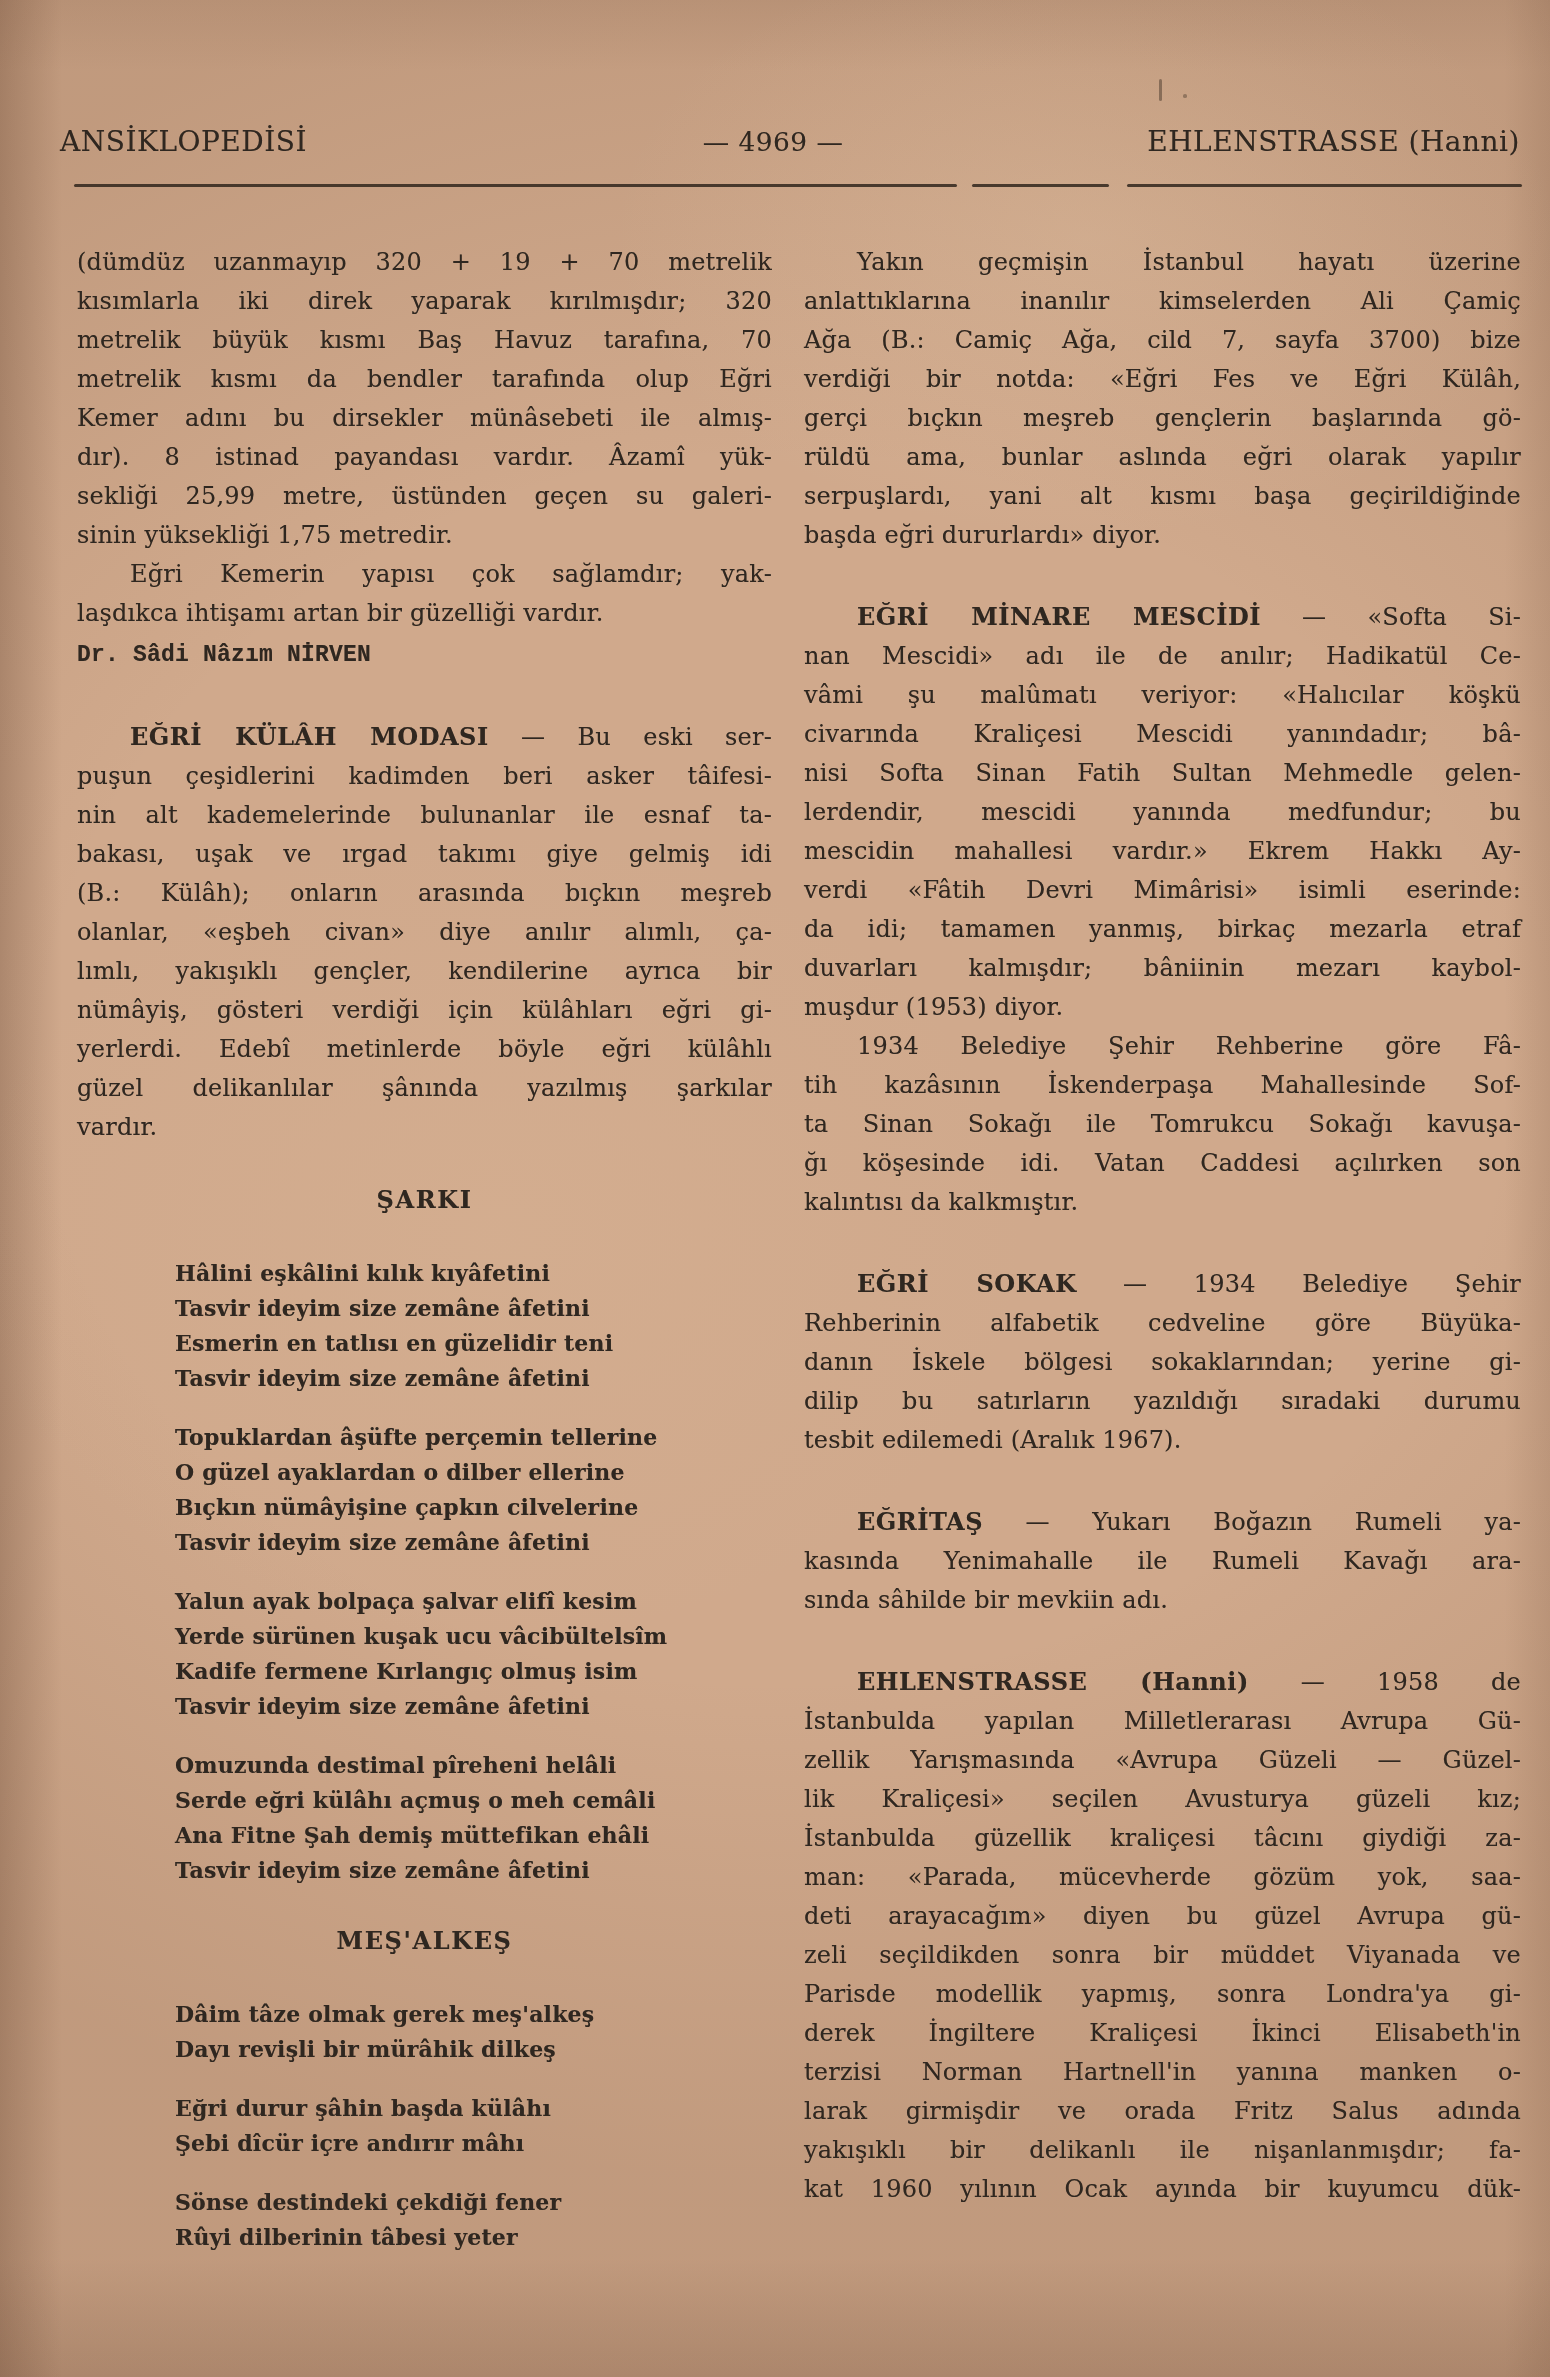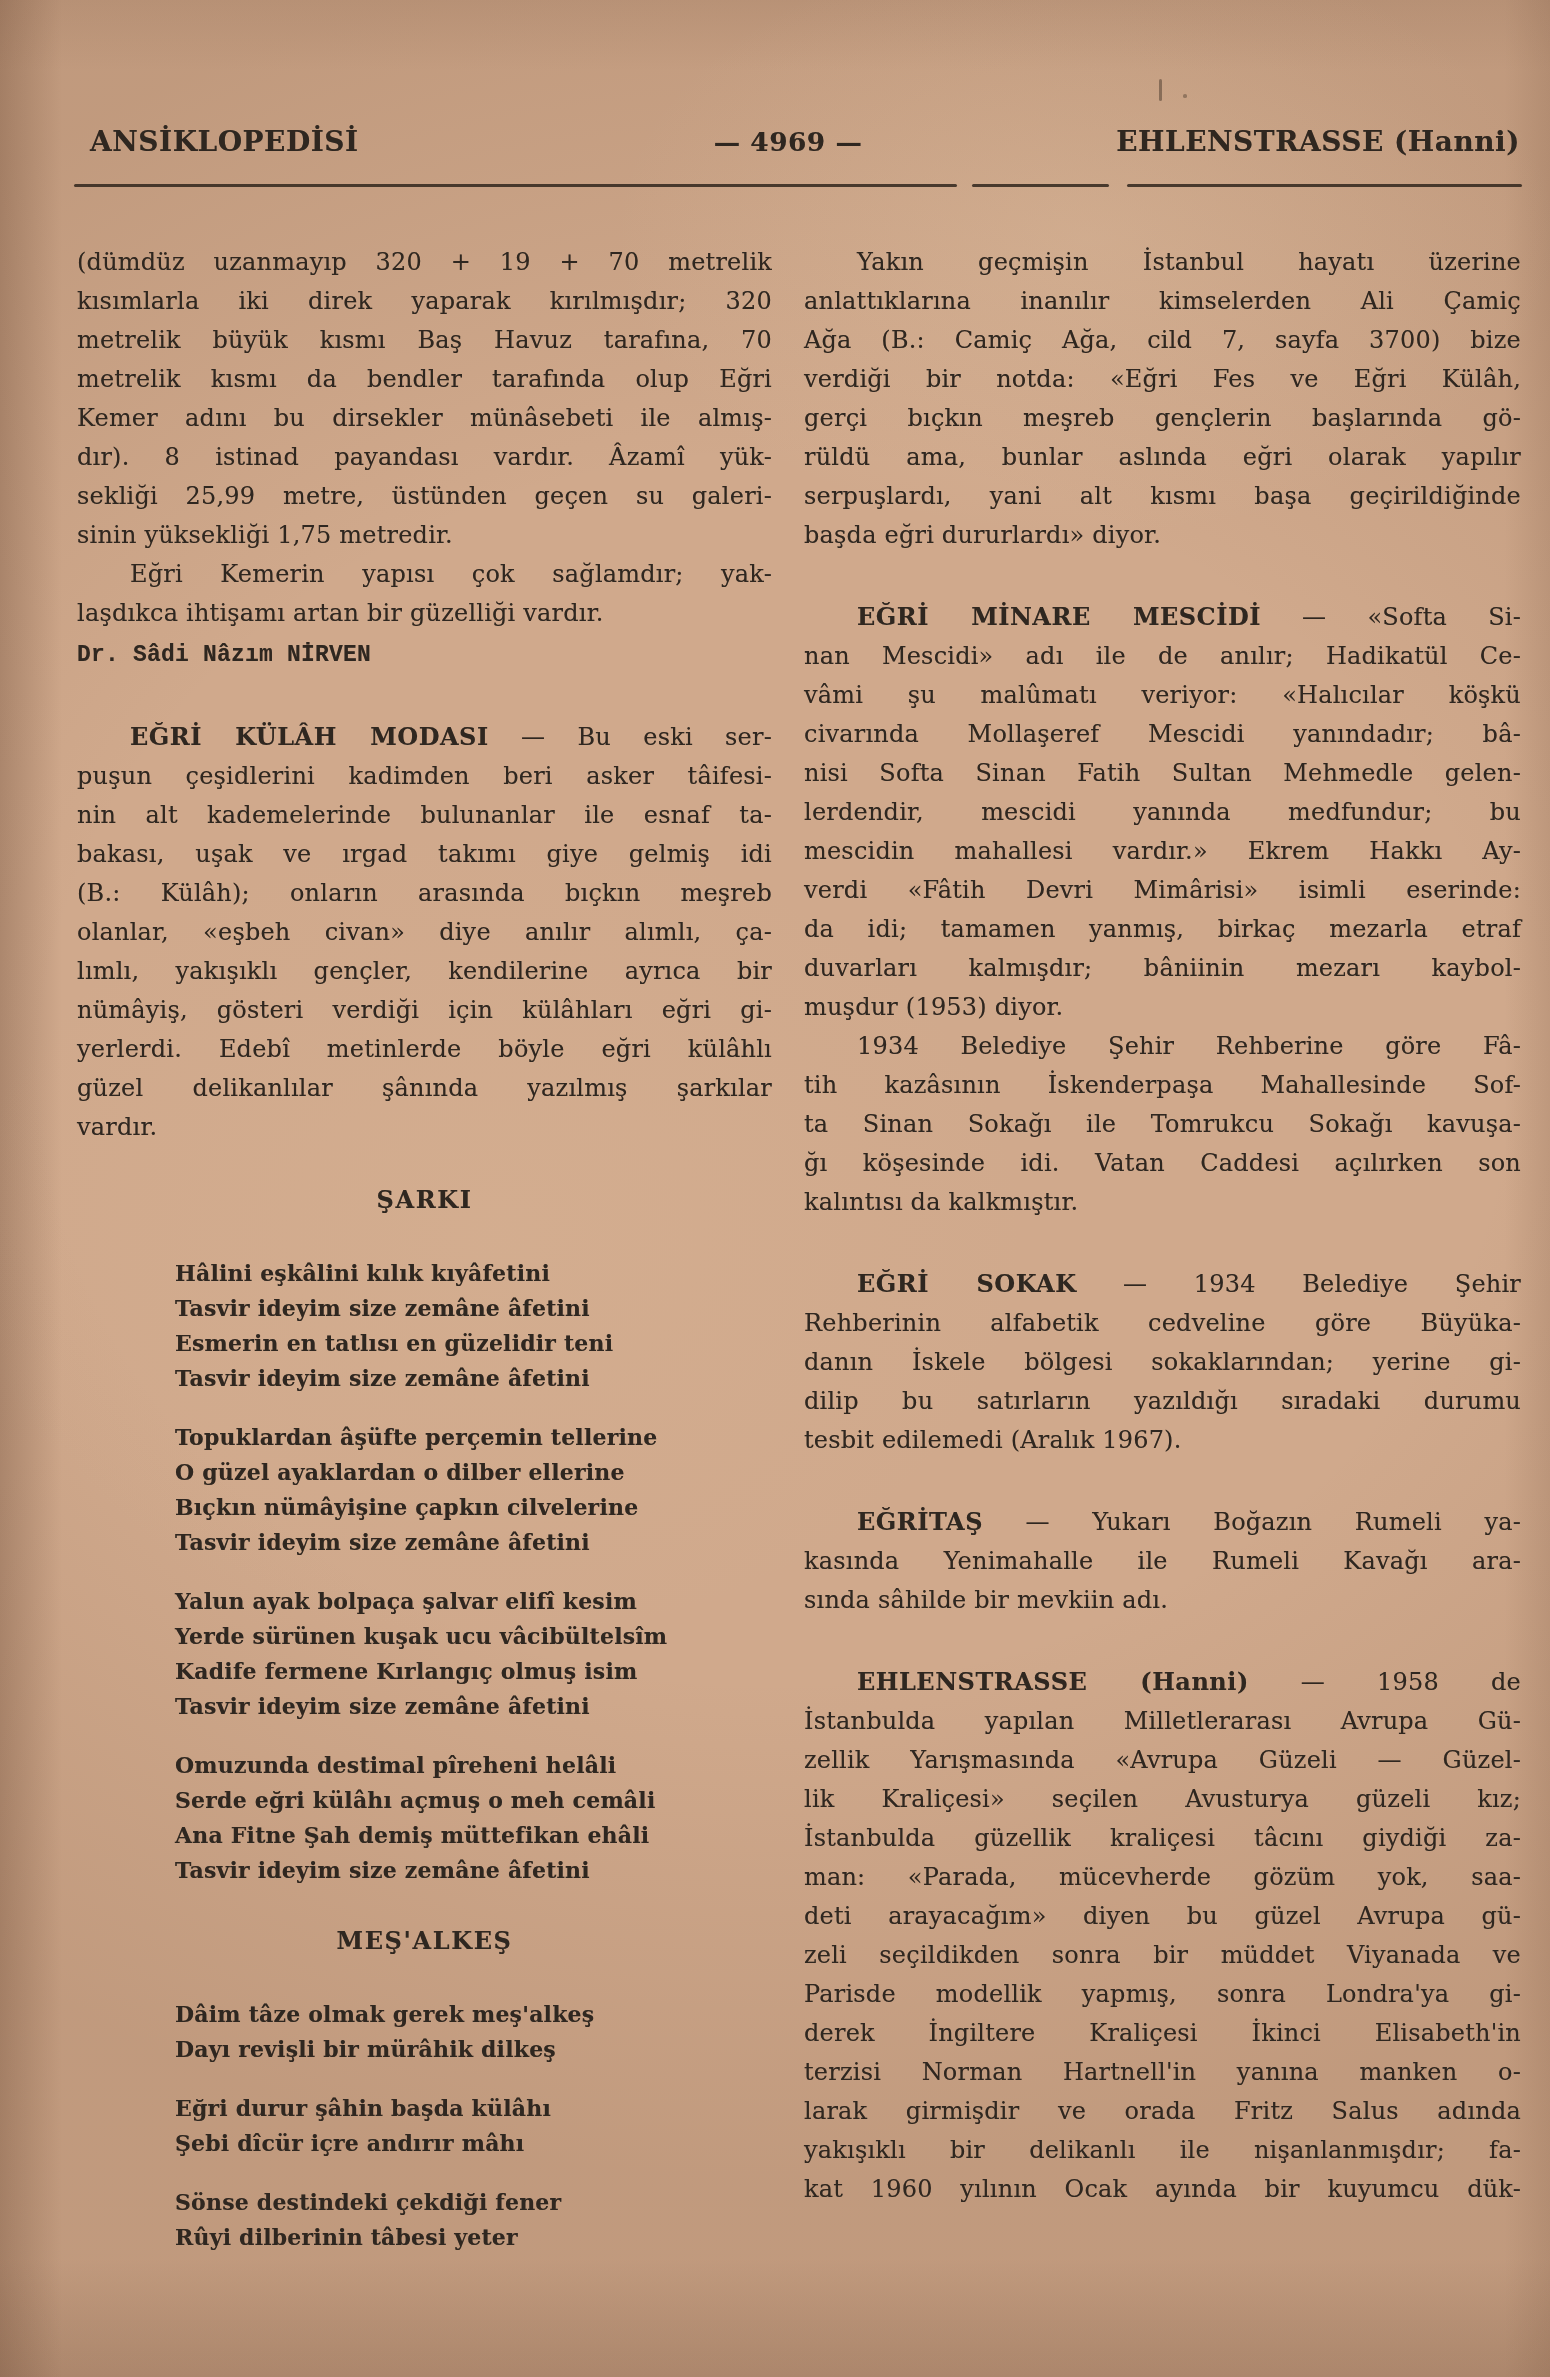--- a/index.html
+++ b/index.html
@@ -18,24 +18,24 @@
       linear-gradient(90deg, rgba(92,60,42,.30), rgba(92,60,42,0) 4%, rgba(92,60,42,0) 97%, rgba(92,60,42,.15)),
       linear-gradient(0deg, rgba(92,60,42,.22), rgba(92,60,42,0) 5%),
       linear-gradient(180deg, rgba(92,60,42,.10), rgba(92,60,42,0) 3%),
       #d0a98c;
     text-shadow: 0 0 0.5px rgba(47,39,32,.35);
   }
 
   
   .header {
     position: absolute;
-    top: 125px; left: 90px; right: 31px;
+    top: 125px; left: 60px; right: 31px;
     height: 37px;
     font-size: 28px;
-    font-weight: bold;
+    font-weight: normal;
     letter-spacing: 0.5px;
     white-space: nowrap;
   }
   .header .h-left  { position: absolute; left: 0; top: 0; }
   .header .h-page  { position: absolute; left: calc(50% - 17px); top: 1.1px; transform: translateX(-50%); font-size: 26.4px; }
   .header .h-right { position: absolute; right: 0; top: 0; }
 
   .rule {
     position: absolute;
     top: 184px; left: 74px; right: 29px;
@@ -198,21 +198,21 @@
         <div class="line">verdiği bir notda: «Eğri Fes ve Eğri Külâh,</div>
         <div class="line">gerçi bıçkın meşreb gençlerin başlarında gö-</div>
         <div class="line">rüldü ama, bunlar aslında eğri olarak yapılır</div>
         <div class="line">serpuşlardı, yani alt kısmı başa geçirildiğinde</div>
         <div class="line lastline">başda eğri dururlardı» diyor.</div>
       </div>
       <div class="para spaced">
         <div class="line findent"><b class="entry-term">EĞRİ MİNARE MESCİDİ</b> — «Softa Si-</div>
         <div class="line">nan Mescidi» adı ile de anılır; Hadikatül Ce-</div>
         <div class="line">vâmi şu malûmatı veriyor: «Halıcılar köşkü</div>
-        <div class="line">civarında Mollaşeref Mescidi yanındadır; bâ-</div>
+        <div class="line">civarında Kraliçesi Mescidi yanındadır; bâ-</div>
         <div class="line">nisi Softa Sinan Fatih Sultan Mehmedle gelen-</div>
         <div class="line">lerdendir, mescidi yanında medfundur; bu</div>
         <div class="line">mescidin mahallesi vardır.» Ekrem Hakkı Ay-</div>
         <div class="line">verdi «Fâtih Devri Mimârisi» isimli eserinde:</div>
         <div class="line">da idi; tamamen yanmış, birkaç mezarla etraf</div>
         <div class="line">duvarları kalmışdır; bâniinin mezarı kaybol-</div>
         <div class="line lastline">muşdur (1953) diyor.</div>
       </div>
       <div class="para">
         <div class="line findent">1934 Belediye Şehir Rehberine göre Fâ-</div>

